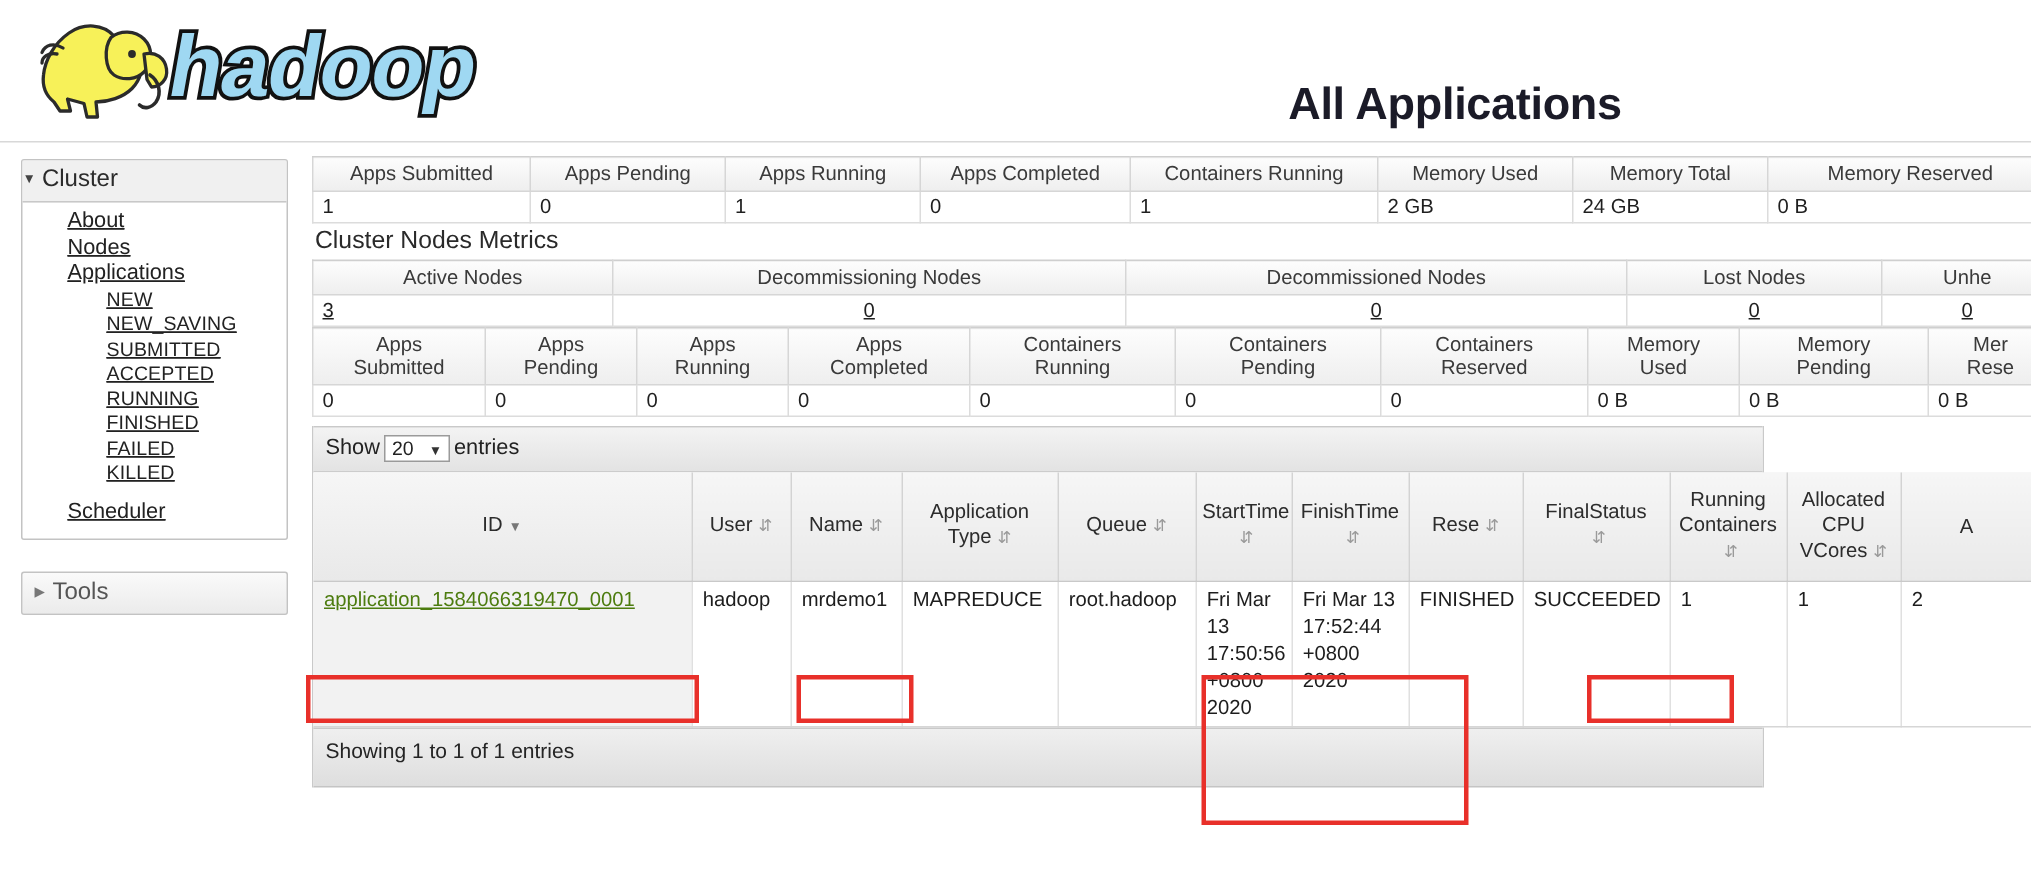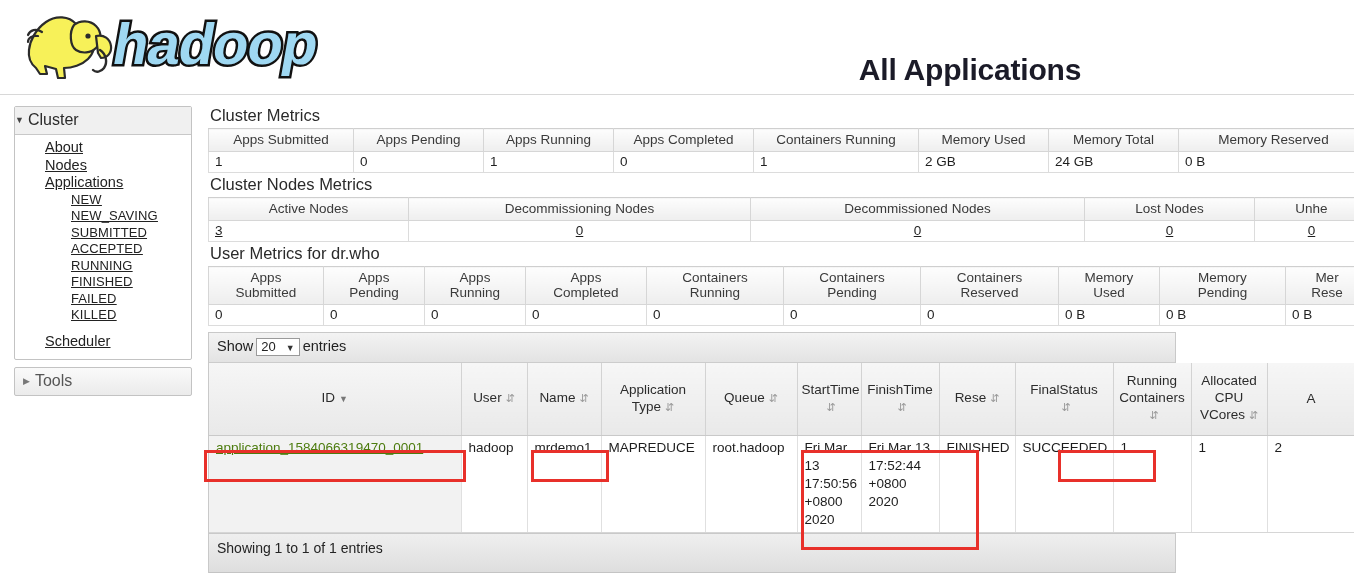--- a/index.html
+++ b/index.html
@@ -76,21 +76,21 @@
   }
   .nav-link.sub {
     padding-left: 56px;
     font-size: 13px;
     line-height: 15.5px;
     letter-spacing: 0.1px;
   }
   .nav-spacer { height: 9px; }
 
   .tools-box {
-    margin-top: 7px;
+    margin-top: 21px;
     border: 1px solid #c3c3c3;
     border-radius: 2px;
     background: linear-gradient(#fafafa, #ebebeb);
   }
   .tools-head {
     padding: 4px 8px 5px 8px;
     font-size: 16px;
     color: #555555;
   }
   .tools-head .tri {
@@ -289,21 +289,20 @@
     </div>
     <div class="tools-box">
       <div class="tools-head">
         <span class="tri">▶</span><span>Tools</span>
       </div>
     </div>
   </div>
 
   <div class="main">
 
-    <div class="section-title">Cluster Metrics</div>
     <table class="metrics">
       <colgroup>
         <col style="width:145px">
           <col style="width:130px">
           <col style="width:130px">
           <col style="width:140px">
         <col style="width:165px">
           <col style="width:130px">
           <col style="width:130px">
           <col style="width:190px">
@@ -352,21 +351,20 @@
       <tr>
         <td class="link-cell"><span class="val-link">3</span></td>
         <td class="link-cell" style="text-align:center"><span class="val-link">0</span></td>
         <td class="link-cell" style="text-align:center"><span class="val-link">0</span></td>
         <td class="link-cell" style="text-align:center"><span class="val-link">0</span></td>
         <td class="link-cell" style="text-align:center"><span class="val-link">0</span></td>
       </tr>
     </tbody>
       </table>
 
-    <div class="section-title">User Metrics for dr.who</div>
     <table class="metrics">
       <colgroup>
         <col style="width:115px">
           <col style="width:101px">
           <col style="width:101px">
           <col style="width:121px">
         <col style="width:137px">
           <col style="width:137px">
           <col style="width:138px">
         <col style="width:101px">

